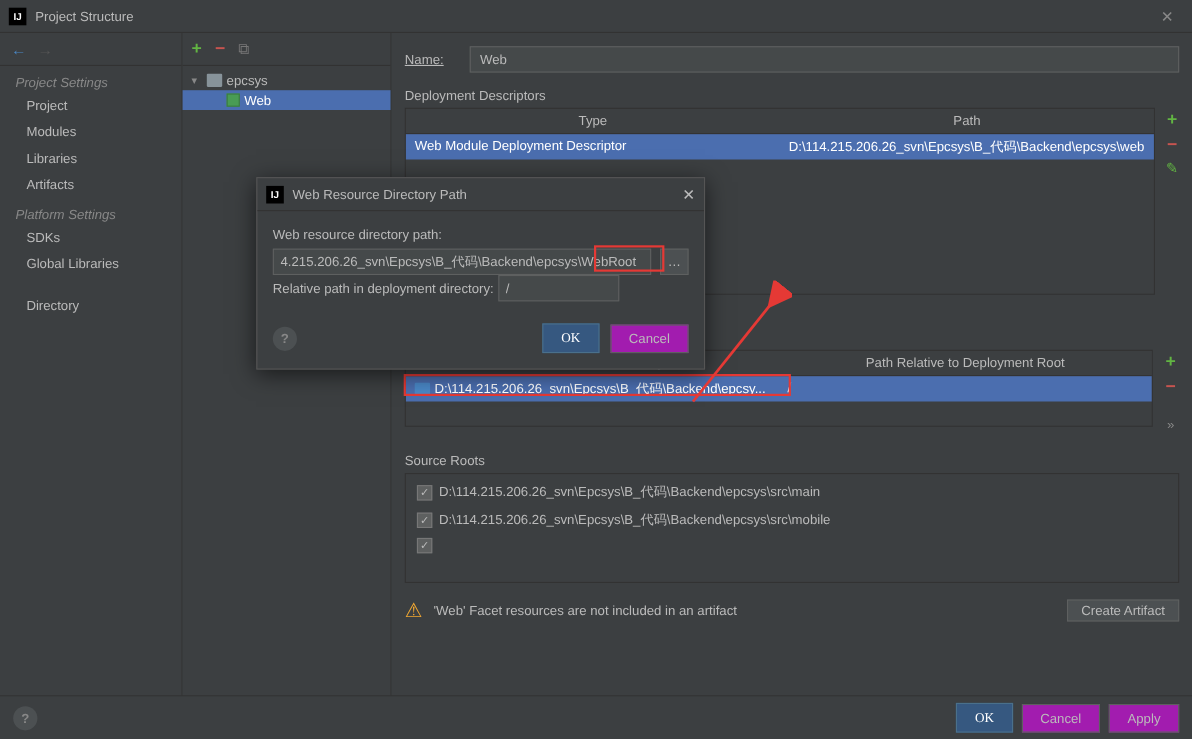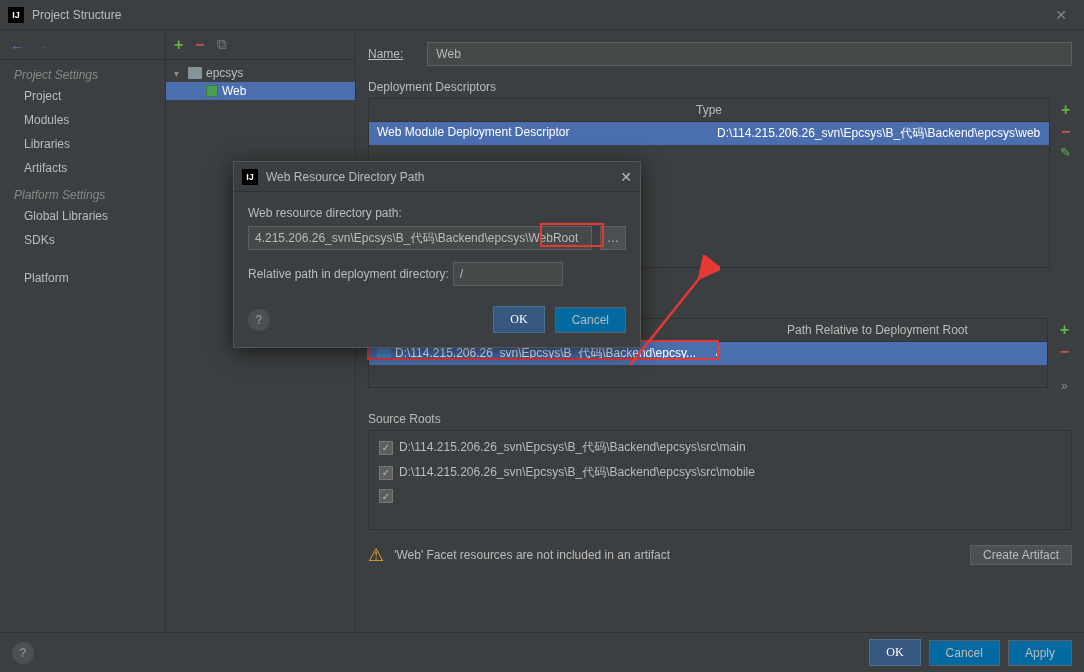--- a/index.html
+++ b/index.html
@@ -65,32 +65,32 @@
 .chk { width: 14px; height: 14px; background: #5e6060; border: 1px solid #777; display: flex; align-items: center; justify-content: center; color: #bbb; font-size: 10px; }
 
 .warning-row { display: flex; align-items: center; gap: 10px; padding: 8px 0 12px 0; }
 .warn-icon { color: #f0a732; font-size: 18px; }
 .create-artifact { margin-left: auto; background: #4c5052; border: 1px solid #5e6060; padding: 2px 12px; color: #bbb; }
 
 
 .bottombar { height: 40px; border-top: 1px solid #323232; display: flex; align-items: center; padding: 0 12px; gap: 8px; }
 .help-icon { width: 22px; height: 22px; border-radius: 50%; background: #4c5052; color: #888; display: flex; align-items: center; justify-content: center; font-weight: bold; }
 .spacer { flex: 1; }
-.btn { background: #0369a1; border: 1px solid #5e6060; padding: 5px 16px; color: #bbb; }
+.btn { background: #a21caf; border: 1px solid #5e6060; padding: 5px 16px; color: #bbb; }
 .btn.primary { background: #365880; border-color: #4a708b; color: #fff; font-family: Liberation Serif, serif; }
 
 
 .dialog { position: absolute; top: 161px; left: 233px; width: 408px; background: #3c3f41; border: 1px solid #555; box-shadow: 0 4px 20px rgba(0,0,0,0.6); }
 .dialog-title { height: 30px; display: flex; align-items: center; padding: 0 8px; border-bottom: 1px solid #323232; }
 .dialog-title .ij-icon { width: 16px; height: 16px; background: #000; color: #fff; display: flex; align-items: center; justify-content: center; font-size: 9px; font-weight: bold; margin-right: 8px; }
 .dialog-title .t { flex: 1; color: #bbb; }
 .dialog-title .x { color: #bbb; font-size: 14px; }
 .dialog-body { padding: 14px 14px 10px 14px; }
 .dialog-body .lbl { margin-bottom: 6px; display: block; }
-.path-row { display: flex; gap: 8px; margin-bottom: 12px; align-items: center; position: relative; }
+.path-row { display: flex; gap: 8px; align-items: center; position: relative; }
 .path-input { flex: 1; background: #45494a; border: 1px solid #5e6060; padding: 4px 6px; color: #bbb; }
 .browse { width: 26px; height: 24px; background: #4c5052; border: 1px solid #5e6060; color: #bbb; text-align: center; }
 .rel-row { display: flex; gap: 4px; align-items: center; }
 .rel-input { width: 110px; background: #45494a; border: 1px solid #5e6060; padding: 4px 6px; color: #bbb; }
 .dialog-footer { display: flex; align-items: center; padding: 10px 14px 14px 14px; gap: 10px; }
 
 .redbox.r2 { position: absolute; border: 2px solid #e53935; top: -3px; left: 292px; width: 64px; height: 24px; }
 
 
 .arrow-svg { position: absolute; top: 255px; left: 600px; width: 120px; height: 130px; pointer-events: none; }
@@ -110,24 +110,24 @@
     <div class="sidebar-nav">
       <span class="nav-arrow">←</span>
       <span class="nav-arrow dim">→</span>
     </div>
     <div class="sidebar-section">Project Settings</div>
     <div class="sidebar-item">Project</div>
     <div class="sidebar-item">Modules</div>
     <div class="sidebar-item">Libraries</div>
     <div class="sidebar-item">Artifacts</div>
     <div class="sidebar-section">Platform Settings</div>
+    <div class="sidebar-item">SDKs</div>
     <div class="sidebar-item">Global Libraries</div>
-    <div class="sidebar-item">SDKs</div>
     <div style="height:14px"></div>
-    <div class="sidebar-item">Platform</div>
+    <div class="sidebar-item">Directory</div>
   </div>
 
   <div class="treepanel">
     <div class="tree-toolbar">
       <span class="plus">+</span>
       <span class="minus">−</span>
       <span class="copy">⧉</span>
     </div>
     <div class="tree">
       <div class="tree-row">
@@ -145,20 +145,21 @@
   <div class="content">
     <div class="name-row">
       <label>Name:</label>
       <input class="name-input" value="Web" style="">
     </div>
 
     <div class="section-label">Deployment Descriptors</div>
     <div class="table-box h1" style="margin-right:22px">
       <div class="table-header">
         <div>Type</div>
+        <div>Path</div>
       </div>
       <div class="table-row">
         <div>Web Module Deployment Descriptor</div>
         <div>D:\114.215.206.26_svn\Epcsys\B_代码\Backend\epcsys\web</div>
       </div>
       <div class="table-actions">
         <span class="act-plus">+</span>
         <span class="act-minus">−</span>
         <span class="act-edit">✎</span>
       </div>

